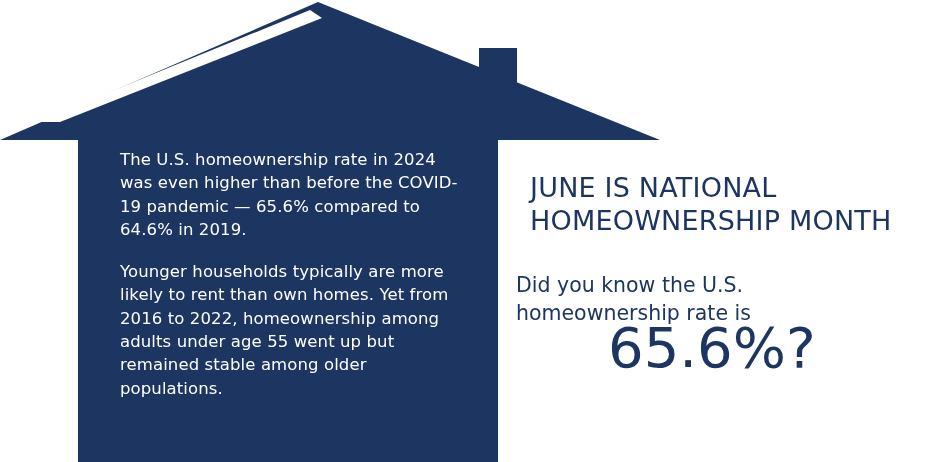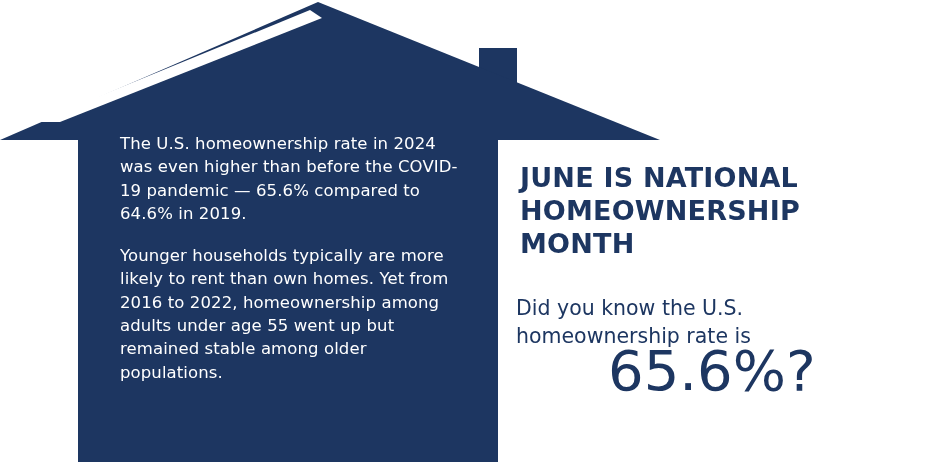--- a/index.html
+++ b/index.html
@@ -22,21 +22,21 @@
     position: absolute;
     left: 0;
     top: 0;
     width: 660px;
     height: 462px;
   }
   
   #house-text {
     position: absolute;
     left: 120px;
-    top: 132px;
+    top: 148px;
     width: 350px;
     color: #ffffff;
     font-size: 16.5px;
     line-height: 1.42;
     letter-spacing: 0.1px;
   }
   #house-text p {
     margin: 0 0 18px 0;
   }
   #house-text p:last-child {
@@ -45,25 +45,25 @@
   
   #right-panel {
     position: absolute;
     left: 516px;
     top: 158px;
     width: 410px;
   }
   #headline {
     color: #1d3661;
     font-size: 27px;
-    font-weight: bold;
+    font-weight: normal;
     line-height: 1.22;
     letter-spacing: 0.2px;
     text-transform: uppercase;
-    margin: 4px;
+    margin: 14px;
   }
   #subblock {
     margin-top: 34px;
     position: relative;
     color: #1d3661;
   }
   #subtext {
     font-size: 20.5px;
     line-height: 1.36;
     margin: 0;

